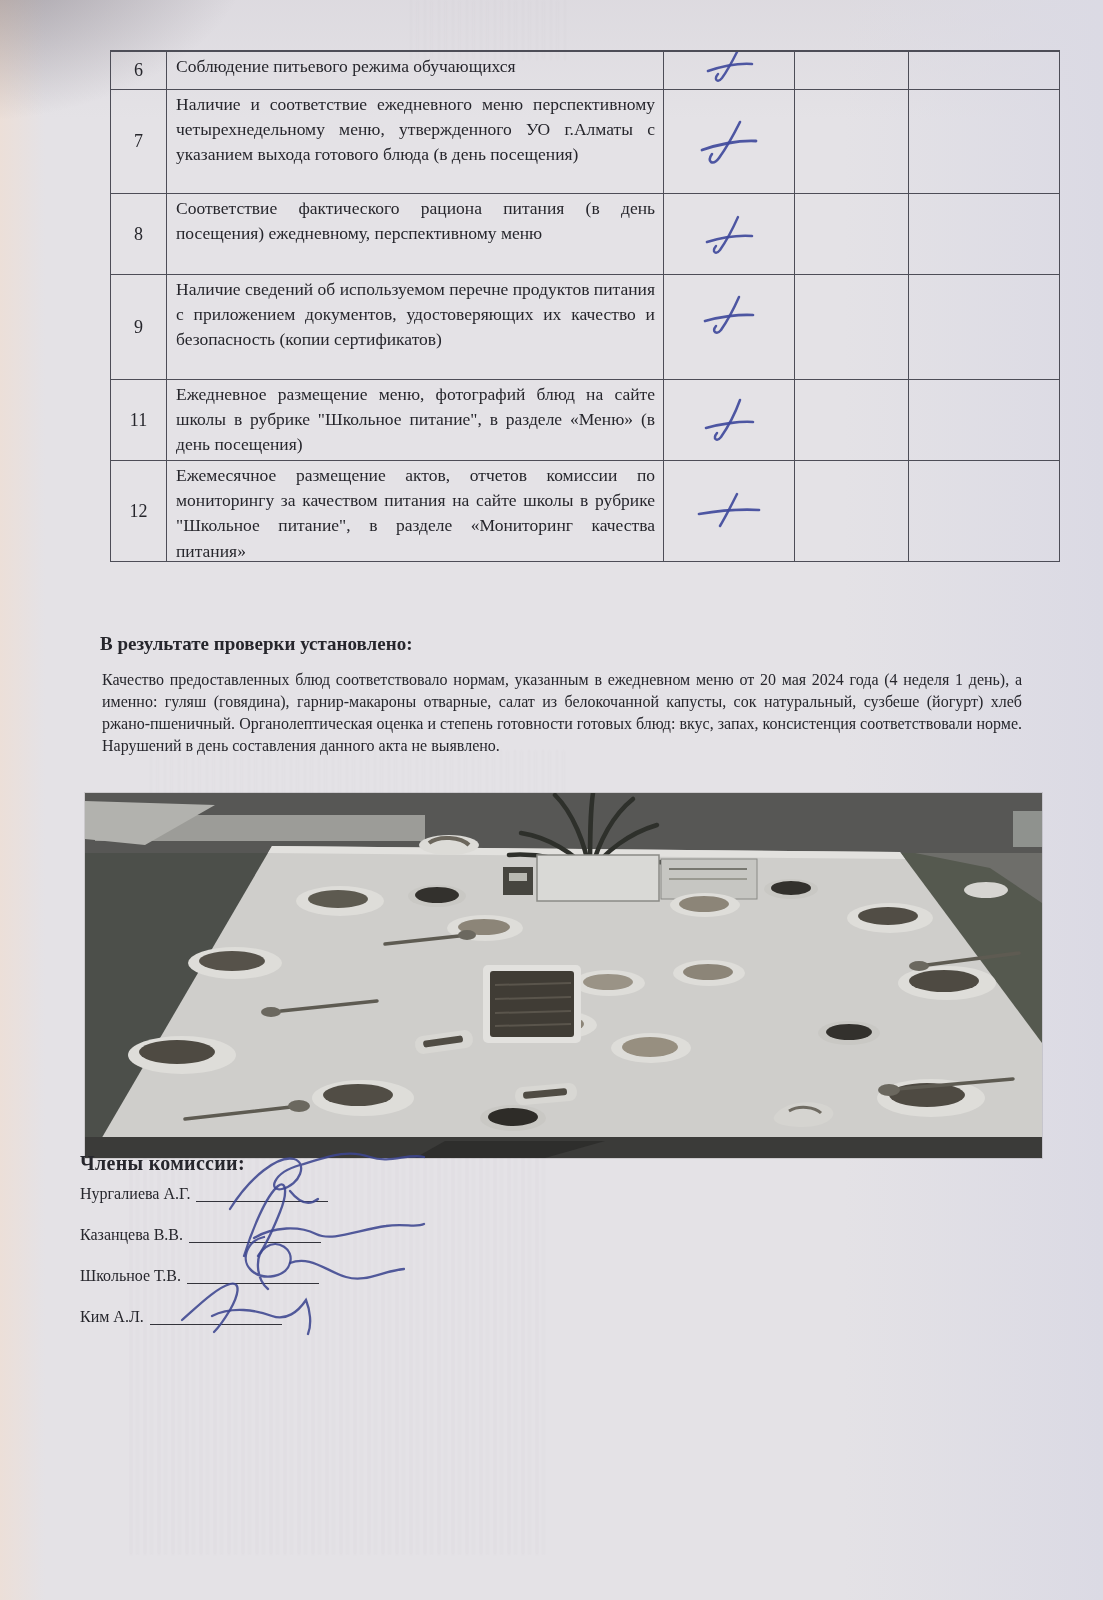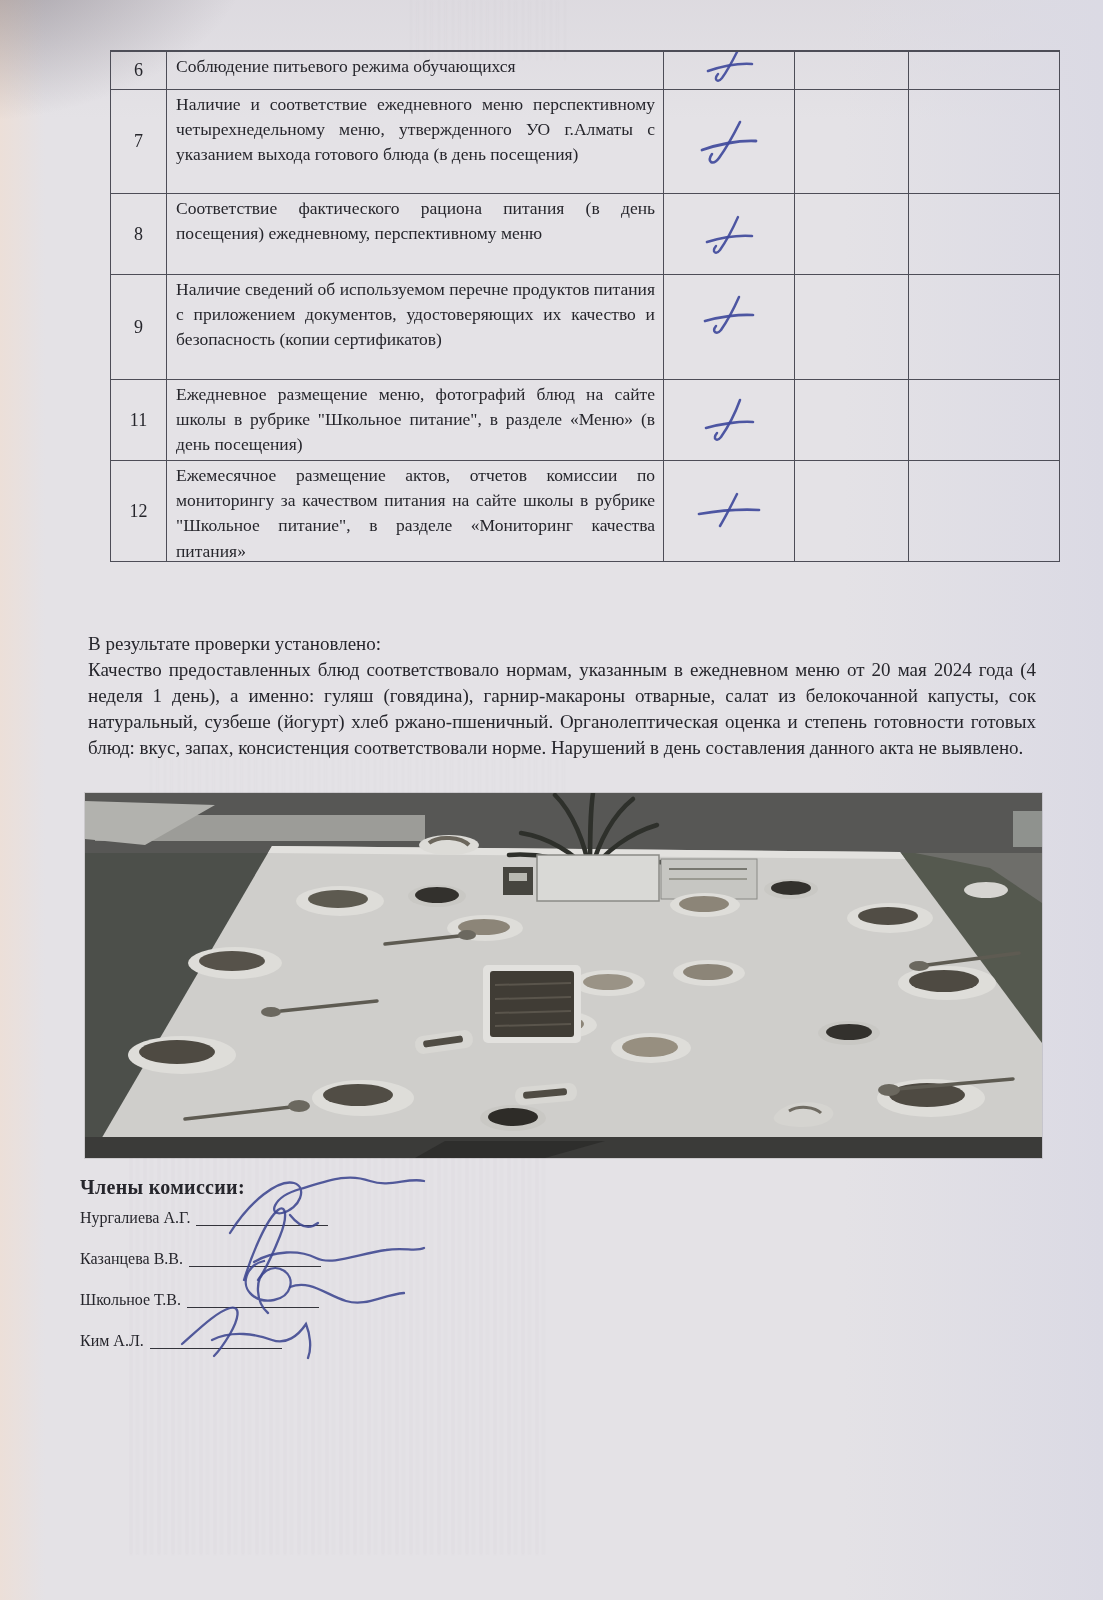--- a/index.html
+++ b/index.html
@@ -36,30 +36,30 @@
   .desc{display:flex;align-items:flex-start;padding:2px 8px 2px 9px;}
   .desc > div{width:100%;text-align:justify;font-size:17.5px;line-height:1.44;}
   .check{display:flex;align-items:center;justify-content:center;}
   .r6{height:37px;} .r7{height:103px;} .r8{height:80px;} .r9{height:104px;}
   .r10{height:80px;} .r11{height:80px;} .r12{height:100px;}
   .r6 .check svg{margin-top:-14px;}
   .mark{stroke:#404a9c;fill:none;stroke-linecap:round;opacity:.92;}
 
   
   .findings{position:absolute;left:88px;top:633px;width:948px;}
-  .findings h3{margin:0 0 2px 0;font-size:19px;font-weight:normal;}
-  .findings p{margin:0;font-size:19px;line-height:1.37;text-align:justify;}
+  .findings h3{margin:0 0 2px 12px;font-size:19px;font-weight:bold;}
+  .findings p{margin:14px;font-size:16px;line-height:1.37;text-align:justify;}
 
   
   .photo{position:absolute;left:85px;top:793px;width:957px;height:365px;
     box-shadow:0 0 0 1px rgba(70,70,70,.15);}
   .photo svg{display:block;}
 
   
-  .commission{position:absolute;left:80px;top:1176px;width:520px;}
+  .commission{position:absolute;left:80px;top:1152px;width:520px;}
   .commission h3{margin:0 0 6px 0;font-size:20px;font-weight:bold;letter-spacing:.3px;}
   .member{position:relative;height:41px;font-size:16px;white-space:nowrap;}
   .member .line{display:inline-block;width:132px;border-bottom:1.7px solid #33333a;
     height:20px;margin-left:6px;vertical-align:-3px;}
   .member .sig{position:absolute;pointer-events:none;}
   .sig path{stroke:#3c458f;fill:none;stroke-width:2.3;stroke-linecap:round;opacity:.88;}
 </style>
 </head>
 <body>
 

